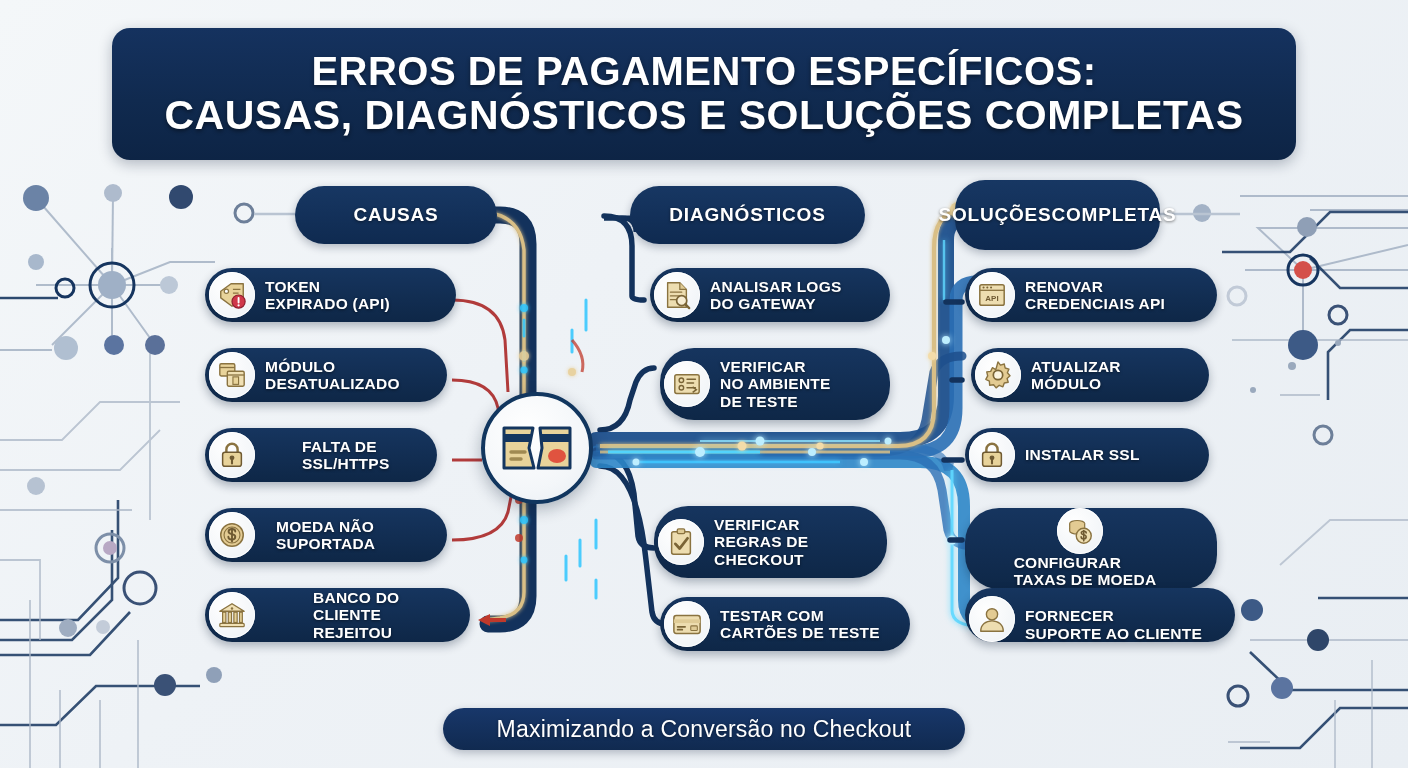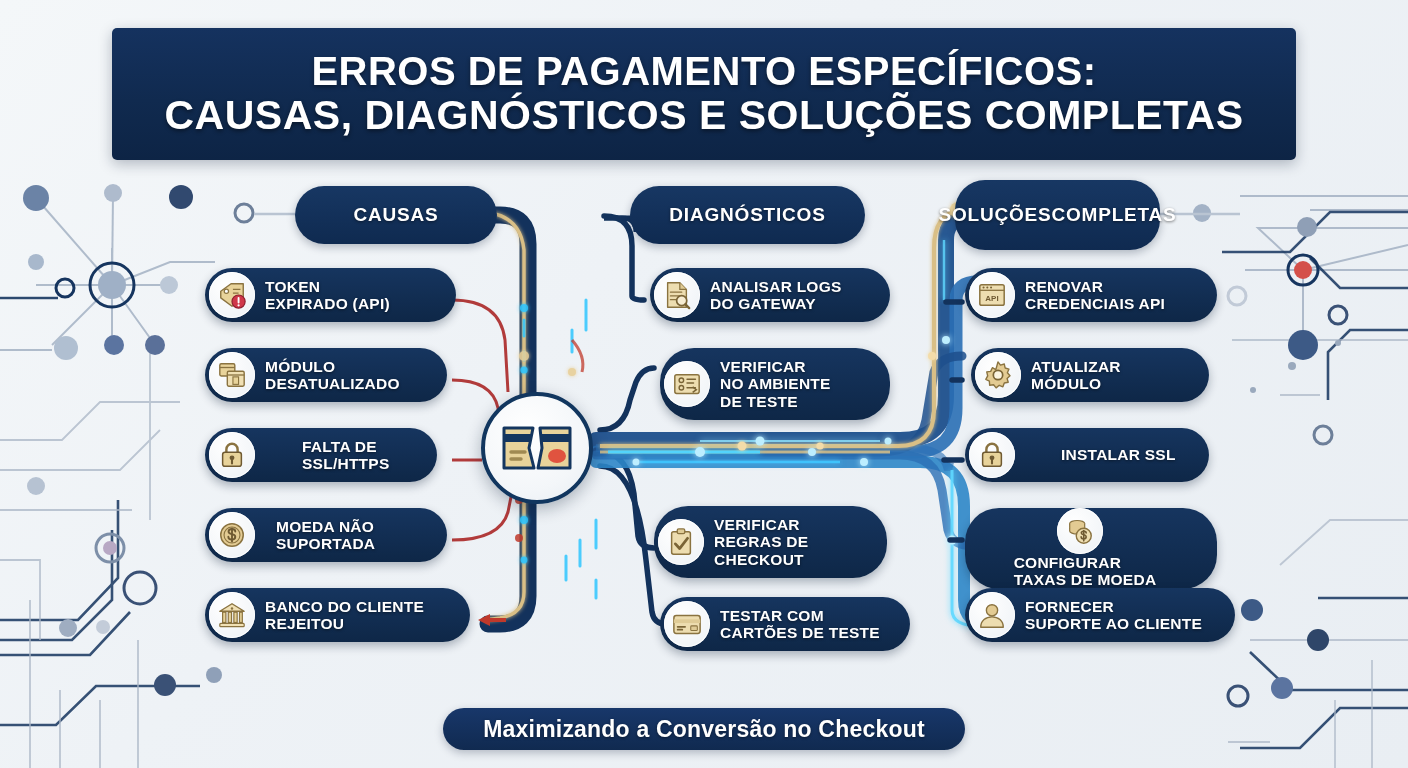--- a/index.html
+++ b/index.html
@@ -29,21 +29,21 @@
   }
 
   
   #title-bar {
     position: absolute;
     left: 112px;
     top: 28px;
     width: 1184px;
     height: 132px;
     background: linear-gradient(180deg, #15325f 0%, #102a4f 55%, #0d2445 100%);
-    border-radius: 5px;
+    border-radius: 18px;
     display: flex;
     flex-direction: column;
     align-items: center;
     justify-content: center;
     box-shadow: 0 4px 14px rgba(10,25,50,0.28);
   }
   .title-line {
     color: #ffffff;
     font-weight: bold;
     font-size: 40px;
@@ -156,21 +156,21 @@
     background: linear-gradient(180deg, #18376a 0%, #102a50 100%);
     border-radius: 21px;
     display: flex;
     align-items: center;
     justify-content: center;
     box-shadow: 0 3px 9px rgba(10,25,50,0.26);
   }
   #caption span {
     color: #ffffff;
     font-size: 23px;
-    font-weight: 700;
+    font-weight: 400;
     letter-spacing: 0.2px;
     text-shadow: 0 1px 3px rgba(0,0,0,0.45);
   }
 </style>
 </head>
 <body>
 
 <div id="canvas">
 
   <svg id="circuit" viewBox="0 0 1408 768">
@@ -463,21 +463,21 @@
           <circle cx="16" cy="16" r="12" fill="#e3cb93" stroke="#8a7340" stroke-width="1.6"></circle>
           <circle cx="16" cy="16" r="8.5" fill="none" stroke="#8a7340" stroke-width="1.2"></circle>
           <path d="M16 9 v14" stroke="#6f5a32" stroke-width="2" stroke-linecap="round"></path>
           <path d="M19.5 12.2 c0-1.8-1.8-2.6-3.6-2.6 s-3.6 0.8-3.6 2.8 c0 3.6 7.2 1.6 7.2 5.4 c0 2.2-1.9 3-3.7 3 s-3.7-1-3.7-3" fill="none" stroke="#6f5a32" stroke-width="2" stroke-linecap="round"></path>
         </svg>
       </div>
       <div class="label">MOEDA NÃO
 SUPORTADA</div>
     </div>
 
-    <div class="pill" style="left:0px; top:402px; width:265px;">
+    <div class="pill" style="left:0px; top:402px; width:265px;gap:48px;">
       <div class="badge">
         <svg viewBox="0 0 32 32">
           <path d="M16 4 L29 12 H3 Z" fill="#f0e0b4" stroke="#8a7340" stroke-width="1.5" stroke-linejoin="round"></path>
           <circle cx="16" cy="9" r="1.3" fill="#8a7340"></circle>
           <g fill="#e8d39a" stroke="#8a7340" stroke-width="1.3">
             <rect x="6" y="13" width="3.5" height="11"></rect>
             <rect x="12" y="13" width="3.5" height="11"></rect>
             <rect x="18" y="13" width="3.5" height="11"></rect>
             <rect x="24" y="13" width="3" height="11"></rect>
           </g>
@@ -579,21 +579,21 @@
       <div class="badge">
         <svg viewBox="0 0 32 32">
           <path d="M16 2 l2.6 3.4 l4.1 -1.1 l0.9 4.2 l4.1 1.2 l-1.7 3.9 l2.8 3.2 l-3.1 2.9 l1.2 4.1 l-4.2 0.8 l-1.5 4 l-3.9 -1.6 l-3.3 2.7 l-2.7 -3.3 l-4.2 0.5 l-0.3 -4.3 l-3.8 -1.9 l2 -3.8 l-1 -4.2 l4.2 -0.6 l1.8 -3.9 l3.7 2 Z" fill="#e3cb93" stroke="#8a7340" stroke-width="1.5" stroke-linejoin="round"></path>
           <circle cx="16" cy="16" r="5" fill="#faf3e0" stroke="#7a6436" stroke-width="1.8"></circle>
         </svg>
       </div>
       <div class="label">ATUALIZAR
 MÓDULO</div>
     </div>
 
-    <div class="pill" style="left:10px; top:242px; width:244px;gap:36px;">
+    <div class="pill" style="left:10px; top:242px; width:244px;">
       <div class="badge">
         <svg viewBox="0 0 32 32">
           <path d="M10 14 v-4 a6 6 0 0 1 12 0 v4" fill="none" stroke="#8a7340" stroke-width="2.6"></path>
           <rect x="6" y="13" width="20" height="15" rx="2.5" fill="#e8d39a" stroke="#6f5a32" stroke-width="1.6"></rect>
           <circle cx="16" cy="19" r="2.6" fill="#6f5a32"></circle>
           <path d="M16 21 v4" stroke="#6f5a32" stroke-width="2.2" stroke-linecap="round"></path>
         </svg>
       </div>
       <div class="label">INSTALAR SSL</div>
     </div>
@@ -608,21 +608,21 @@
           </g>
           <circle cx="20" cy="21" r="8" fill="#edddb0" stroke="#8a7340" stroke-width="1.5"></circle>
           <path d="M20 15.5 v11" stroke="#6f5a32" stroke-width="1.7" stroke-linecap="round"></path>
           <path d="M22.6 18 c0-1.2-1.3-1.8-2.6-1.8 s-2.6 0.6-2.6 2 c0 2.6 5.2 1.2 5.2 3.9 c0 1.6-1.4 2.2-2.7 2.2 s-2.7-0.7-2.7-2.2" fill="none" stroke="#6f5a32" stroke-width="1.7" stroke-linecap="round"></path>
         </svg>
       </div>
       <div class="label">CONFIGURAR
 TAXAS DE MOEDA</div>
     </div>
 
-    <div class="pill" style="left:10px; top:402px; width:270px;">
+    <div class="pill" style="left:10px; top:402px; width:270px;align-items:flex-end;">
       <div class="badge">
         <svg viewBox="0 0 32 32">
           <circle cx="16" cy="11" r="6" fill="#e3cb93" stroke="#8a7340" stroke-width="1.5"></circle>
           <path d="M4 29 c0-7 5.4-11 12-11 s12 4 12 11 Z" fill="#edddb0" stroke="#8a7340" stroke-width="1.5" stroke-linejoin="round"></path>
         </svg>
       </div>
       <div class="label">FORNECER
 SUPORTE AO CLIENTE</div>
     </div>
   </div>

